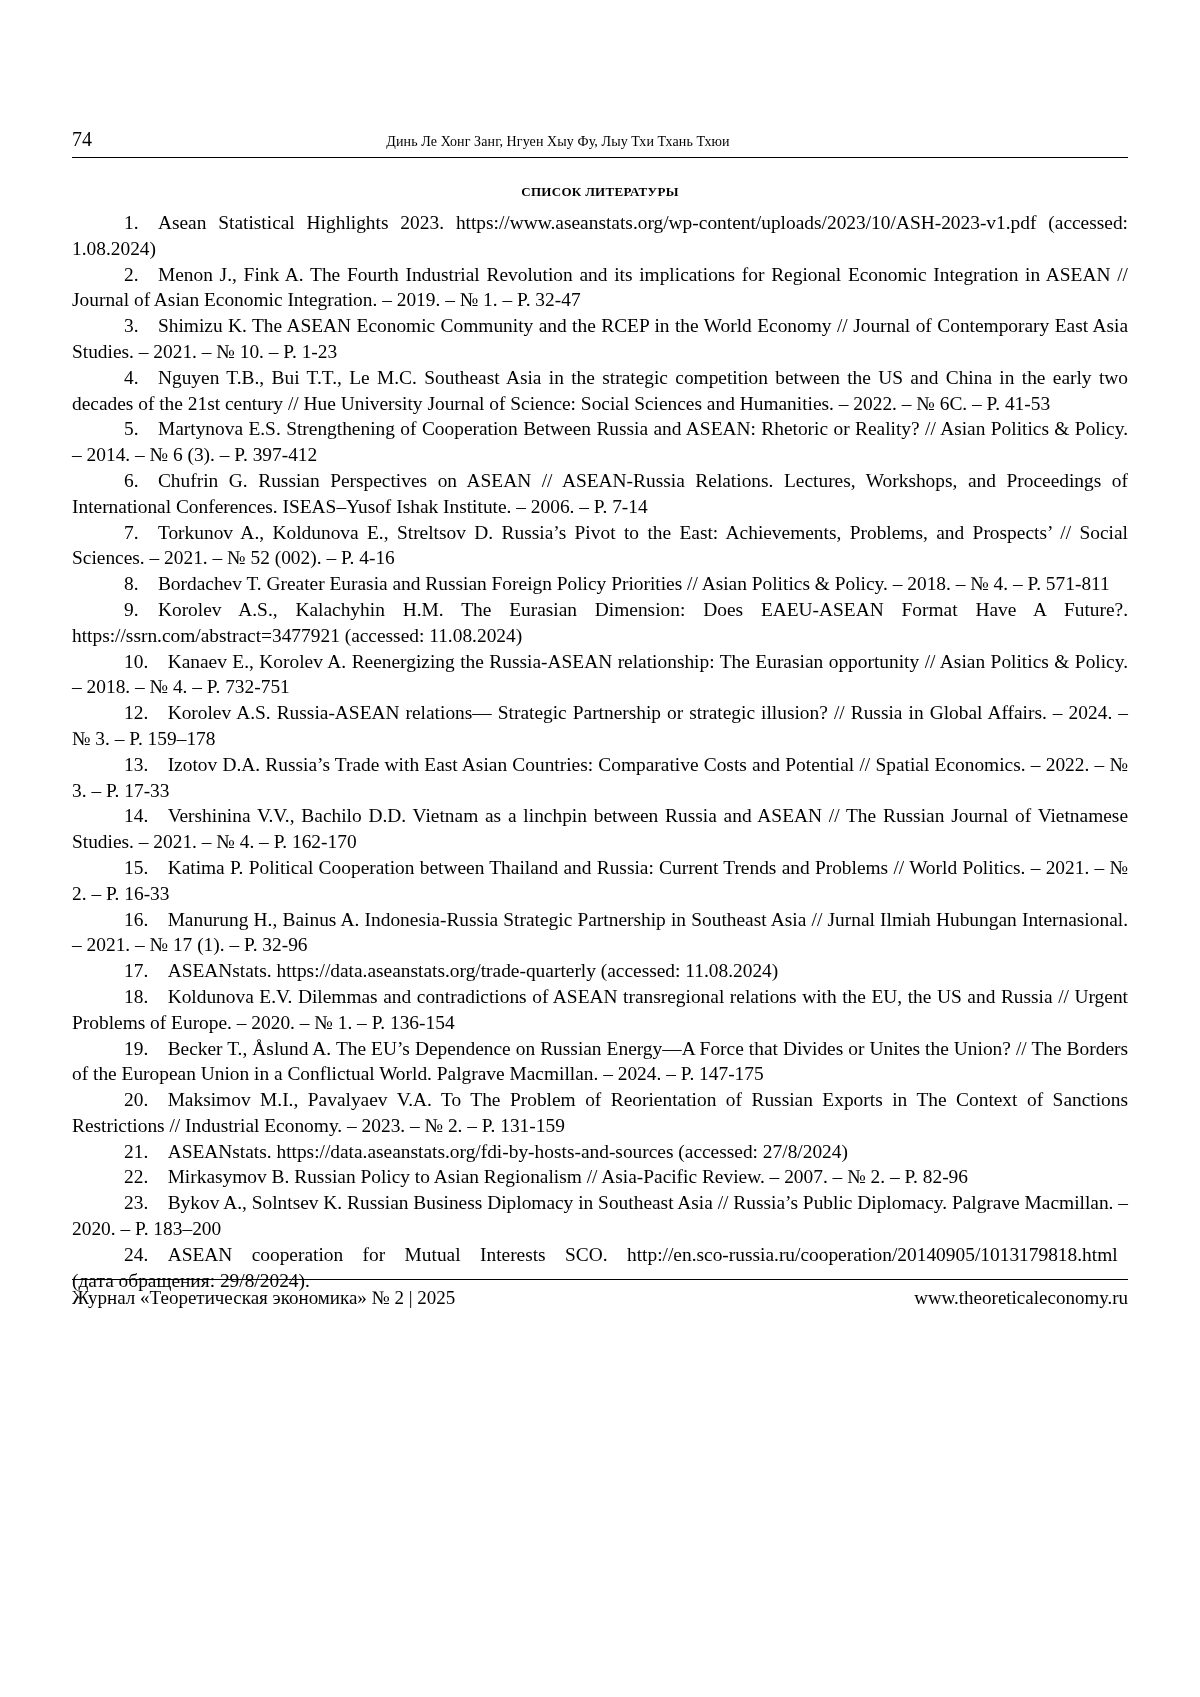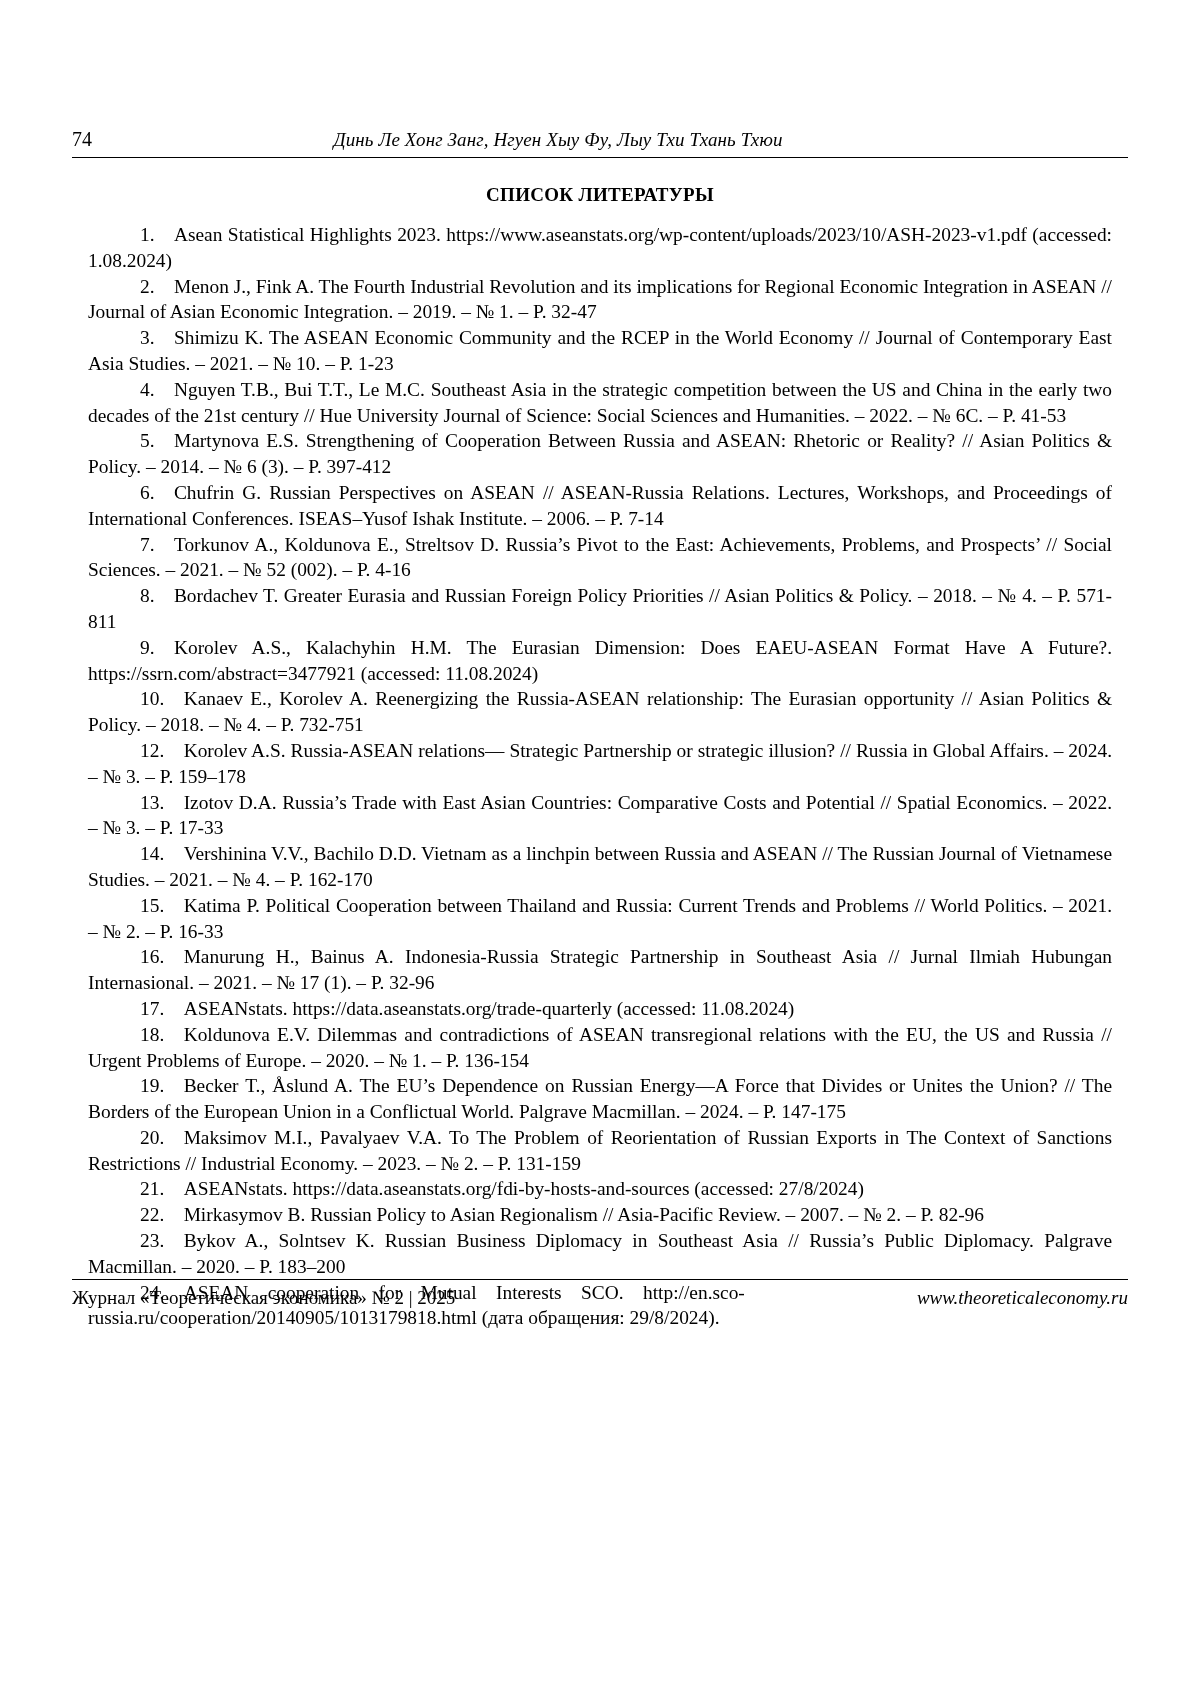--- a/index.html
+++ b/index.html
@@ -33,37 +33,36 @@
     border-bottom: 1.6px solid #000;
   }
   .runhead .folio {
     font-size: 20px;
     min-width: 36px;
     text-align: left;
   }
   .runhead .authors {
     flex: 1;
     text-align: center;
-    font-style: italic;
-    font-size: 19px;
+    font-size: 14px;
     letter-spacing: 0.1px;
     padding-right: 120px;
   }
   
   .section-title {
     text-align: center;
     font-weight: bold;
-    font-size: 19px;
+    font-size: 13px;
     letter-spacing: 0.3px;
     margin-top: 26px;
     margin-bottom: 10px;
   }
   
   .ref-list {
-    margin: 16px;
+    margin: 0;
     padding: 0;
     list-style: none;
   }
   .ref {
     font-size: 19.4px;
     line-height: 1.33;
     text-align: justify;
     text-justify: inter-word;
     text-indent: 52px;
     margin: 0;
@@ -82,21 +81,20 @@
     justify-content: space-between;
     align-items: baseline;
     font-size: 19px;
     border-top: 1.6px solid #000;
     padding-top: 7px;
   }
   .footer .left {
     font-style: normal;
   }
   .footer .right {
-    font-style: italic;
   }
 </style>
 </head>
 <body>
 
 <div class="page">
 
   <div class="content">
 
     <div class="runhead">

